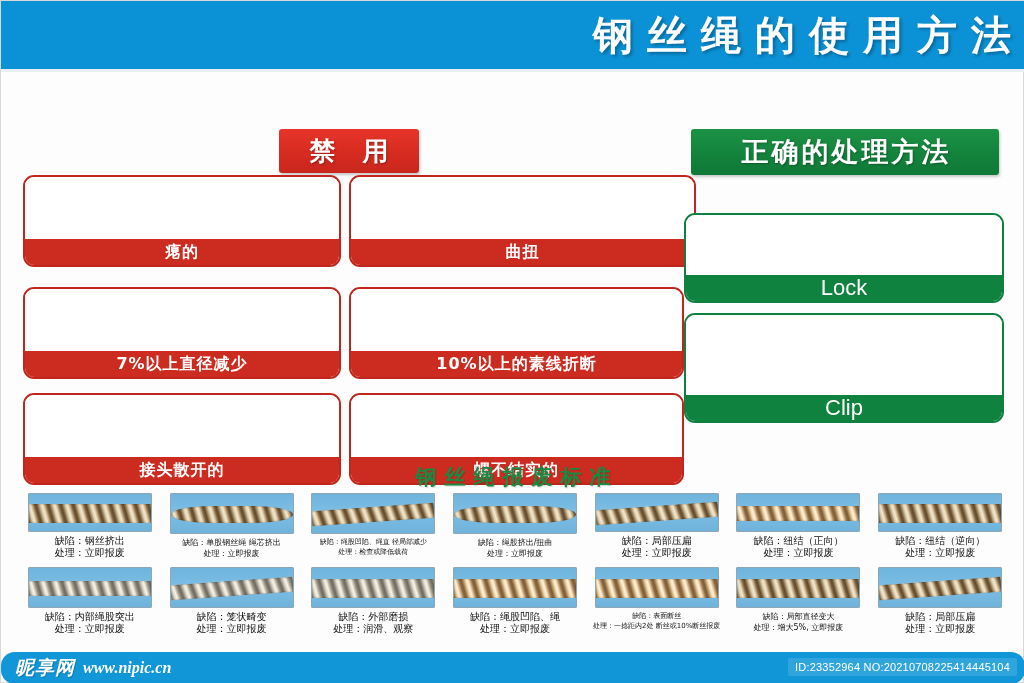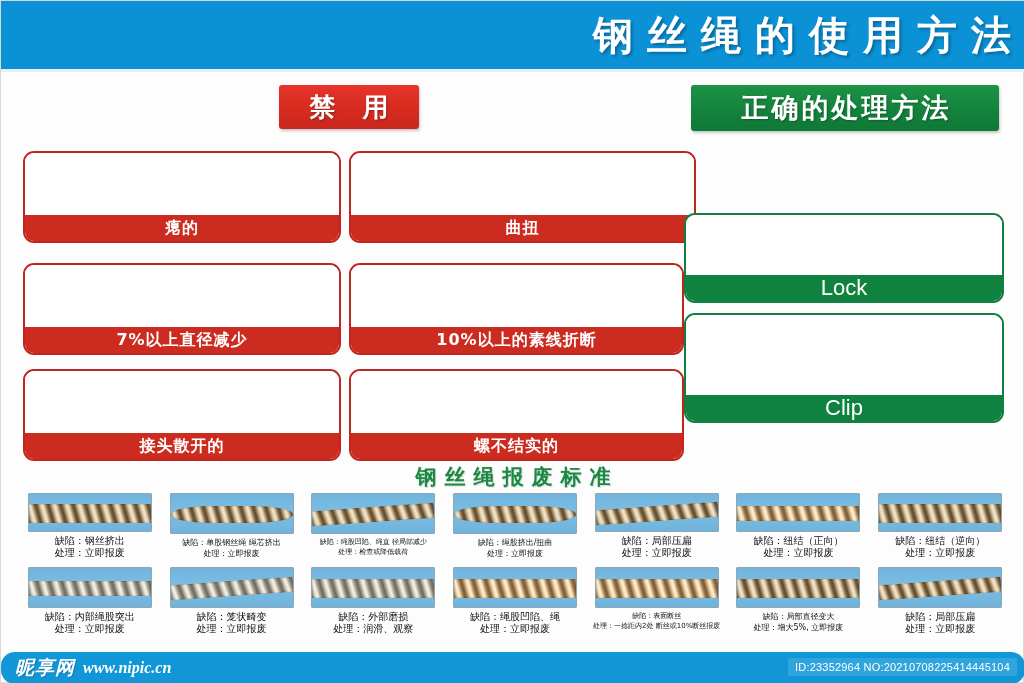--- a/index.html
+++ b/index.html
@@ -41,20 +41,21 @@
   
   .badge{
     position:absolute;
     display:flex;align-items:center;justify-content:center;
     color:#fff;font-weight:bold;
     border-radius:3px;
     white-space:nowrap;
     font-family:"DejaVu Sans","Liberation Sans",sans-serif;
     text-shadow:1px 1px 2px rgba(0,0,0,.3);
     box-shadow:1px 2px 3px rgba(0,0,0,.22);
+    margin-top:44px;
   }
   .badge-ban{
     left:278px;top:84px;width:140px;height:44px;
     background:linear-gradient(180deg,#e8342a 0%, #d62b20 55%, #c9271d 100%);
     font-size:26px;letter-spacing:9px;text-indent:9px;
   }
   .badge-ok{
     left:690px;top:84px;width:308px;height:46px;
     background:linear-gradient(180deg,#1c9245 0%, #13833c 55%, #0f7837 100%);
     font-size:27px;letter-spacing:3px;text-indent:3px;
@@ -78,21 +79,21 @@
     height:26px;
     line-height:26px;
     text-align:center;
     color:#ffffff;
     font-size:16px;
     font-weight:bold;
     letter-spacing:1px;
     white-space:nowrap;
     font-family:"DejaVu Sans","Liberation Sans",sans-serif;
   }
-  .card.red{border:2px solid #c0261d;}
+  .card.red{border:2px solid #c0261d;margin-top:24px;}
   .card.red .caption{background:#cc2b20;}
   .card.green{border:2px solid #108040;}
   .card.green .caption{
     background:#10823f;
     font-family:"Liberation Sans",sans-serif;
     font-weight:normal;
     font-size:22px;
     letter-spacing:0;
   }
 

